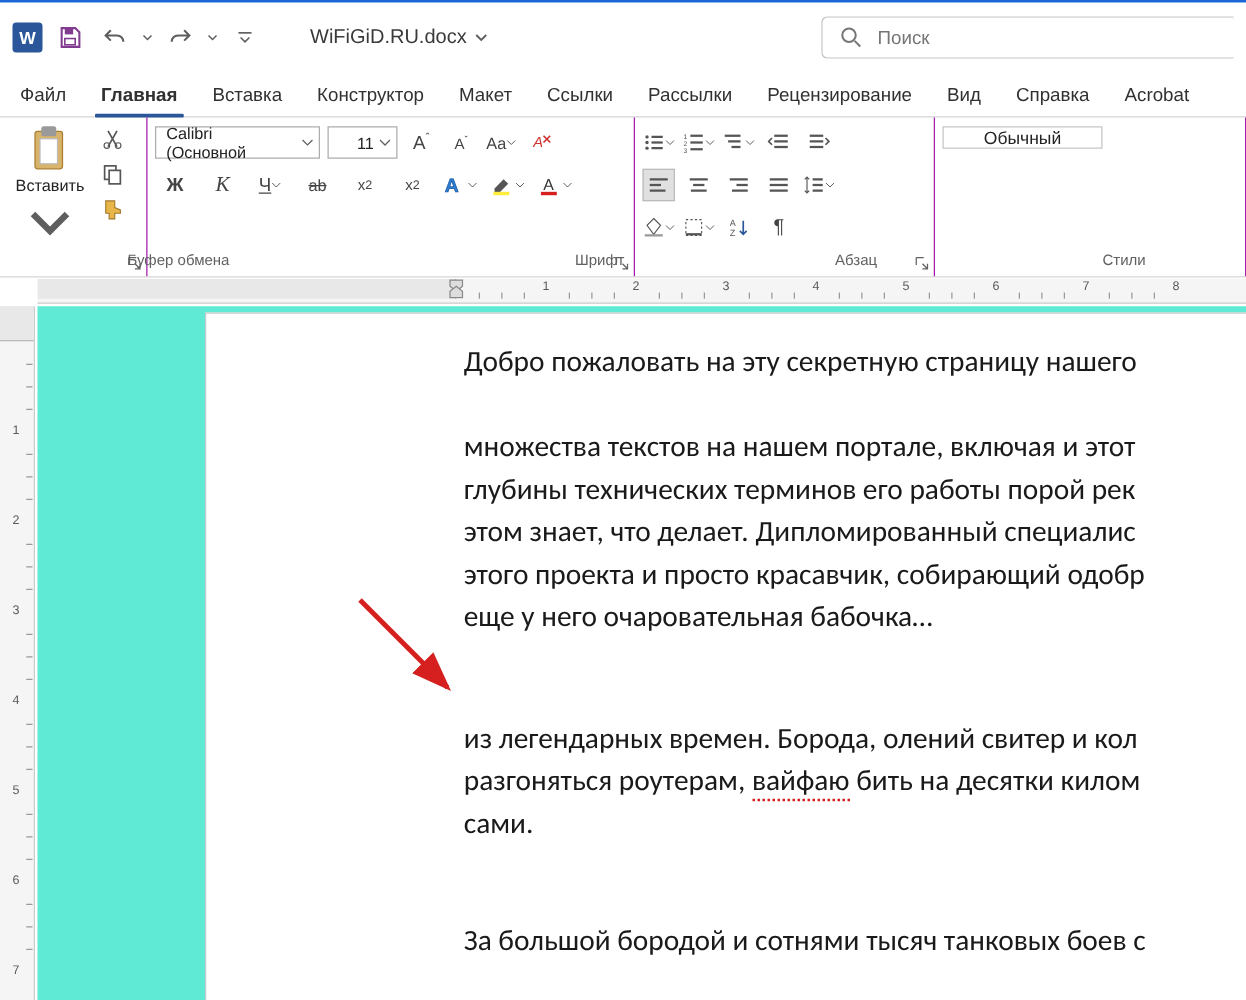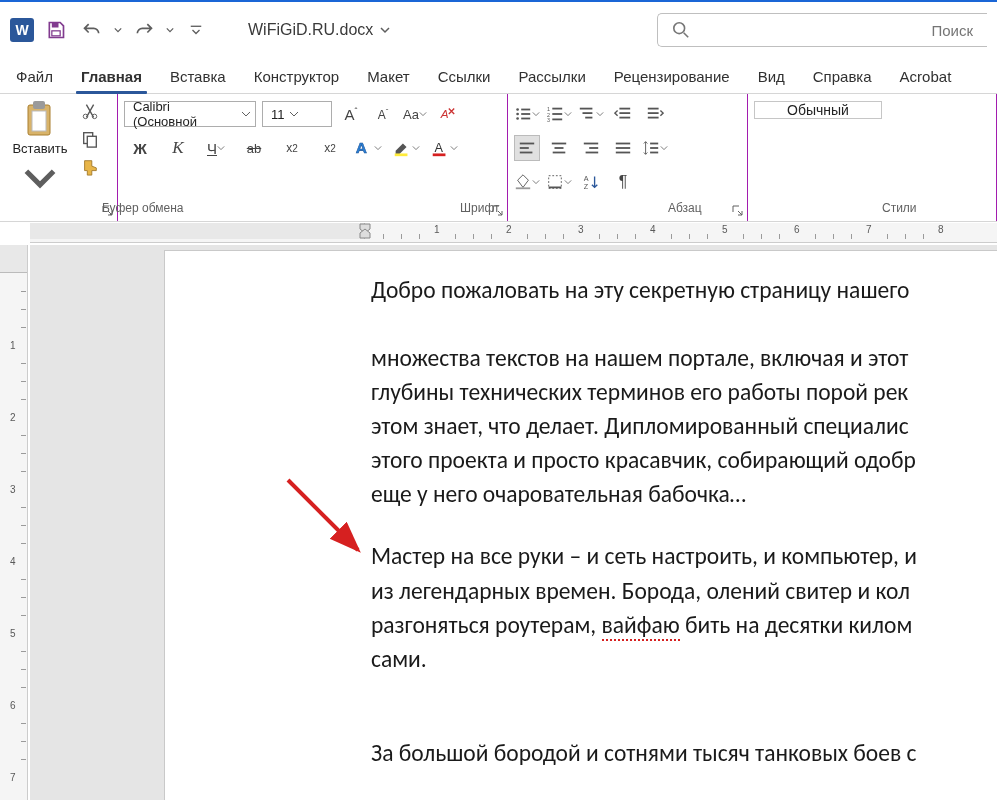--- a/index.html
+++ b/index.html
@@ -5,21 +5,21 @@
 * { box-sizing: border-box; margin: 0; padding: 0; }
 body { font-family: "Segoe UI", Arial, sans-serif; font-size: 13px; background: #fff; color: #222; width: 997px; height: 800px; overflow: hidden; position: relative; }
 
 .titlebar { height: 58px; border-top: 2px solid #1a66d6; display: flex; align-items: center; padding: 0 10px; gap: 8px; }
 .app-icon { width: 24px; height: 24px; background: #2b579a; border-radius: 3px; display:flex;align-items:center;justify-content:center;color:#fff;font-weight:bold;font-size:14px;}
 .qa-btn { width: 28px; height: 28px; display:flex;align-items:center;justify-content:center;color:#616161; border-radius:3px;}
 .save-icon svg { fill:#813b8f;}
 .docname{ margin-left: 30px; font-size: 16px; color:#3a3a3a; display:flex;align-items:center;gap:6px;}
 .docname svg{width:12px;height:12px;}
 .search{ margin-left:auto; flex:0 0 330px; height:34px; border:1px solid #bfbfbf;border-right:none;border-top-left-radius:5px;border-bottom-left-radius:5px; display:flex;align-items:center;padding:0 14px;color:#616161;gap:12px;}
-.search input{border:none;outline:none;font-size:15px;flex:1;background:transparent;color:#ec4899;text-align:right;}
+.search input{border:none;outline:none;font-size:15px;flex:1;background:transparent;color:#ec4899;}
 
 .tabs{height:36px;display:flex;align-items:flex-end;gap:0;padding:0 2px;border-bottom:1px solid #d6d6d6;}
 .tab{padding:6px 14px 8px;font-size:15px;color:#313131;cursor:pointer;position:relative;margin-top:22px;}
 .tab.active{font-weight:600;}
 .tab.active::after{content:"";position:absolute;left:9px;right:9px;bottom:-1px;height:3px;background:#2b579a;border-radius:1px;}
 
 .ribbon{border-bottom:1px solid #d6d6d6;display:flex;height:128px;}
 .group{border-right:1px solid #a21caf;padding:5px 6px 2px;display:flex;flex-direction:row;position:relative;}
 .group-label{text-align:center;font-size:12px;color:#616161;margin-top:auto;padding:2px 0 4px;white-space:nowrap;}
 .dlaunch{position:absolute;right:3px;bottom:4px;width:14px;height:14px;}
@@ -34,21 +34,21 @@
 .paste-btn{display:flex;flex-direction:column;align-items:center;gap:2px;width:68px;}
 .paste-btn svg{width:34px;height:40px;}
 .clip-side{display:flex;flex-direction:column;gap:4px;}
 .clip-side .mini{width:24px;height:24px;display:flex;align-items:center;justify-content:center;}
 
 .font-body{display:flex;flex-direction:column;gap:8px;height:88px;padding-top:2px;}
 .font-row{display:flex;align-items:center;gap:6px;}
 .select{height:26px;border:1px solid #adadad;display:flex;align-items:center;padding:0 4px 0 8px;font-size:13px;background:#fff;gap:4px;}
 .select .caret{width:10px;}
 .fontname{width:132px;}
-.fontsize{width:70px;}
+.fontsize{width:56px;justify-content:flex-end;}
 .ibtn{width:26px;height:26px;display:flex;align-items:center;justify-content:center;color:#444;}
 .row2 .ibtn{width:32px;}
 .bold{font-weight:bold;font-size:15px;}
 .italic{font-style:italic;font-family:"Times New Roman";font-size:17px;}
 .underline{text-decoration:underline;font-size:15px;}
 .strike{text-decoration:line-through;font-size:13px;}
 .sub-sup{font-size:12px;}
 
 .para-body{display:flex;flex-direction:column;gap:8px;height:88px;padding-top:2px;}
 
@@ -60,21 +60,21 @@
 .rulers-h .before{width:335px;background:#e8e8e8;height:16px;border-right:1px solid #bbb;}
 .rulers-h .marks{position:relative;height:16px;flex:1;}
 .rh-num{position:absolute;top:1px;font-size:10px;color:#595959;}
 .rh-tick{position:absolute;top:11px;width:1px;height:5px;background:#9a9a9a;}
 
 .rulers-v{position:absolute;top:245px;left:0;width:28px;bottom:0;background:#f5f5f5;border-right:1px solid #ccc;}
 .rv .before{height:28px;background:#e8e8e8;border-bottom:1px solid #bbb;}
 .rv-num{position:absolute;left:10px;font-size:10px;color:#595959;transform:translateY(-50%);}
 .rv-tick{position:absolute;left:21px;width:5px;height:1px;background:#9a9a9a;}
 
-.canvas{position:absolute;top:245px;left:30px;right:0;bottom:0;background:#e5e5e5;overflow:hidden;}
+.canvas{position:absolute;top:245px;left:30px;right:0;bottom:0;background:#5eead4;overflow:hidden;}
 .page{position:absolute;left:134px;top:5px;width:1100px;background:#fff;border:1px solid #c9c9c9;padding:22px 0 0 206px;min-height:900px;}
 .page p{font-family:Calibri,Arial,sans-serif;font-size:23.5px;line-height:1.45;color:#1a1a1a;margin-bottom:28px;white-space:nowrap;}
 .page .squig{border-bottom:2px dotted #d62020;}
 
 .arrow{position:absolute;left:283px;top:475px;pointer-events:none;}
 .arrow svg{width:90px;height:90px;}
 
 .dd-caret{width:8px;height:8px;}
 svg{display:block;}
 </style>
@@ -490,21 +490,21 @@
     <p>
       <span>Добро пожаловать на эту секретную страницу нашего</span><br>
       <br>
       <span>множества текстов на нашем портале, включая и этот</span><br>
       <span>глубины технических терминов его работы порой рек</span><br>
       <span>этом знает, что делает. Дипломированный специалис</span><br>
       <span>этого проекта и просто красавчик, собирающий одобр</span><br>
       <span>еще у него очаровательная бабочка…</span>
     </p>
     <p>
-      <span>Мастер на все руки – и сеть настроить, и компьютер, и</span><br>
+      <br>
       <span>из легендарных времен. Борода, олений свитер и кол</span><br>
       <span>разгоняться роутерам, </span><span class="squig">вайфаю</span><span> бить на десятки килом</span><br>
       <span>сами.</span>
     </p>
     <p style="margin-top:60px;">
       <span>За большой бородой и сотнями тысяч танковых боев с</span>
     </p>
   </div>
 </div>
 

